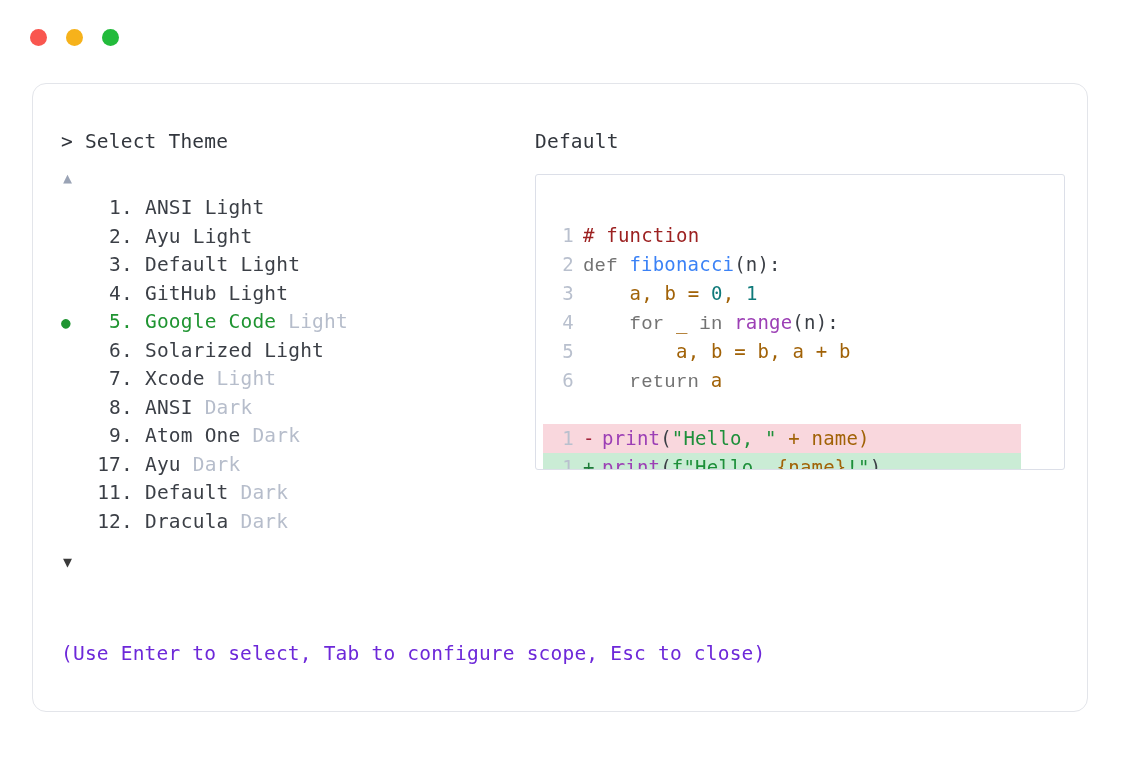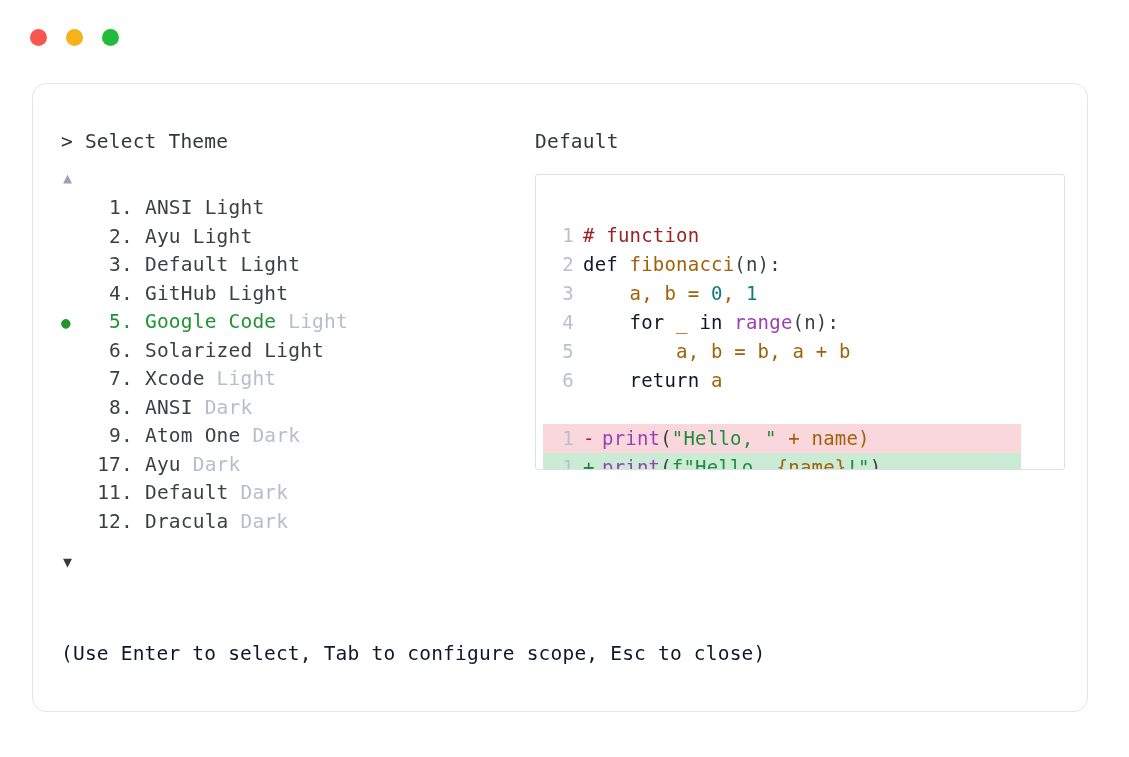--- a/index.html
+++ b/index.html
@@ -127,21 +127,21 @@
   .theme-row.selected .variant-cell { color: #b6bdcb; }
   .variant-muted { color: #b6bdcb; }
 
   
   .hint {
     position: absolute;
     left: 28px;
     top: 557px;
     font-size: 19.5px;
     line-height: 26px;
-    color: #0f172a;
+    color: #6d28d9;
     white-space: pre;
     letter-spacing: 0.2px;
   }
 
   
   .preview-box {
     position: absolute;
     left: 502px;
     top: 90px;
     width: 530px;
@@ -183,22 +183,22 @@
     box-sizing: border-box;
   }
   .diff-del { background: #f9d7dd; }
   .diff-add { background: #caecd5; }
   .diff-sign { width: 19px; flex: 0 0 19px; }
   .sign-del { color: #a3243b; }
   .sign-add { color: #1d7a38; }
 
   
   .tok-comment  { color: #9c2121; }
-  .tok-keyword  { color: #0f172a; }
-  .tok-func     { color: #a16207; }
+  .tok-keyword  { color: #737373; font-family: Liberation Mono, monospace; }
+  .tok-func     { color: #3b82f6; }
   .tok-builtin  { color: #9c3fb5; margin-top: 12px; }
   .tok-number   { color: #0f7a7a; }
   .tok-string   { color: #1d8f3a; }
   .tok-plain    { color: #a16207; }
   .tok-punct    { color: #3b3f46; }
 </style>
 </head>
 <body>
 
 <div class="app">

